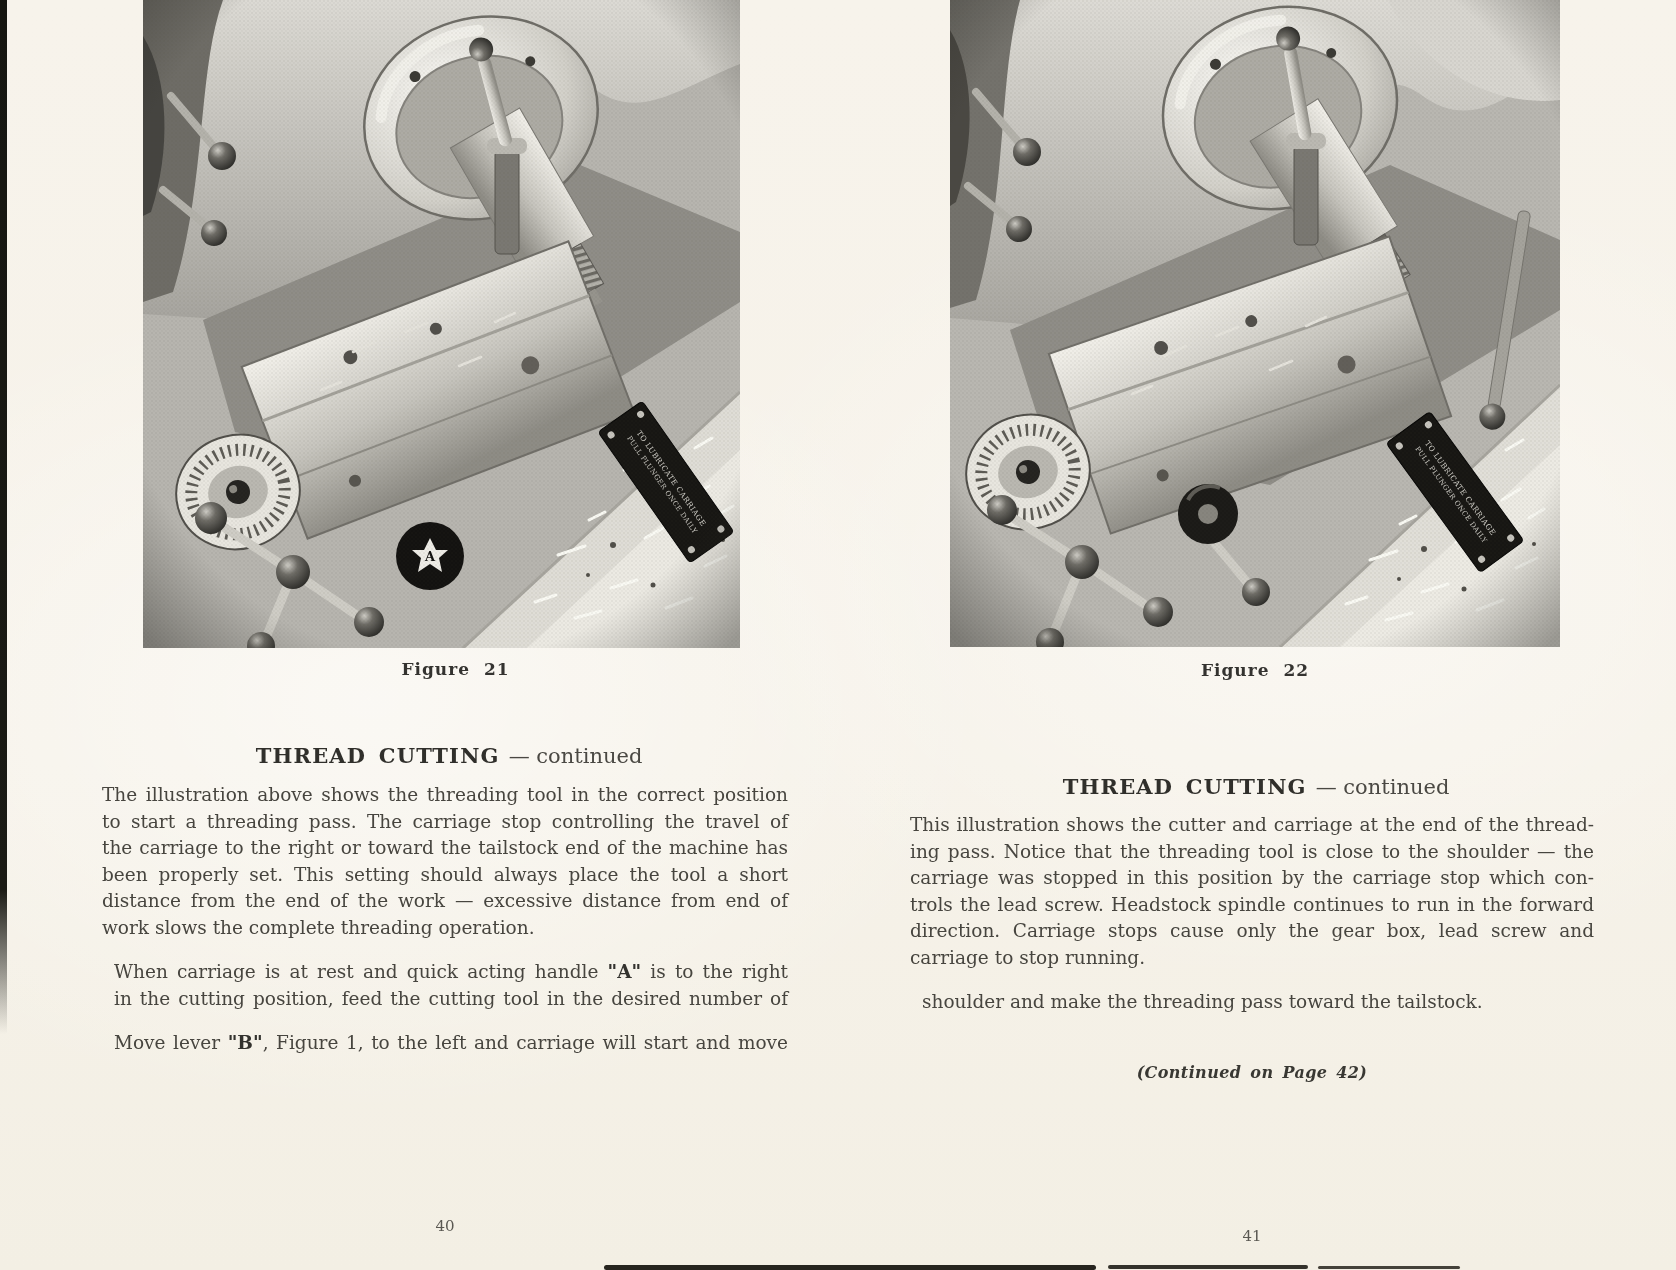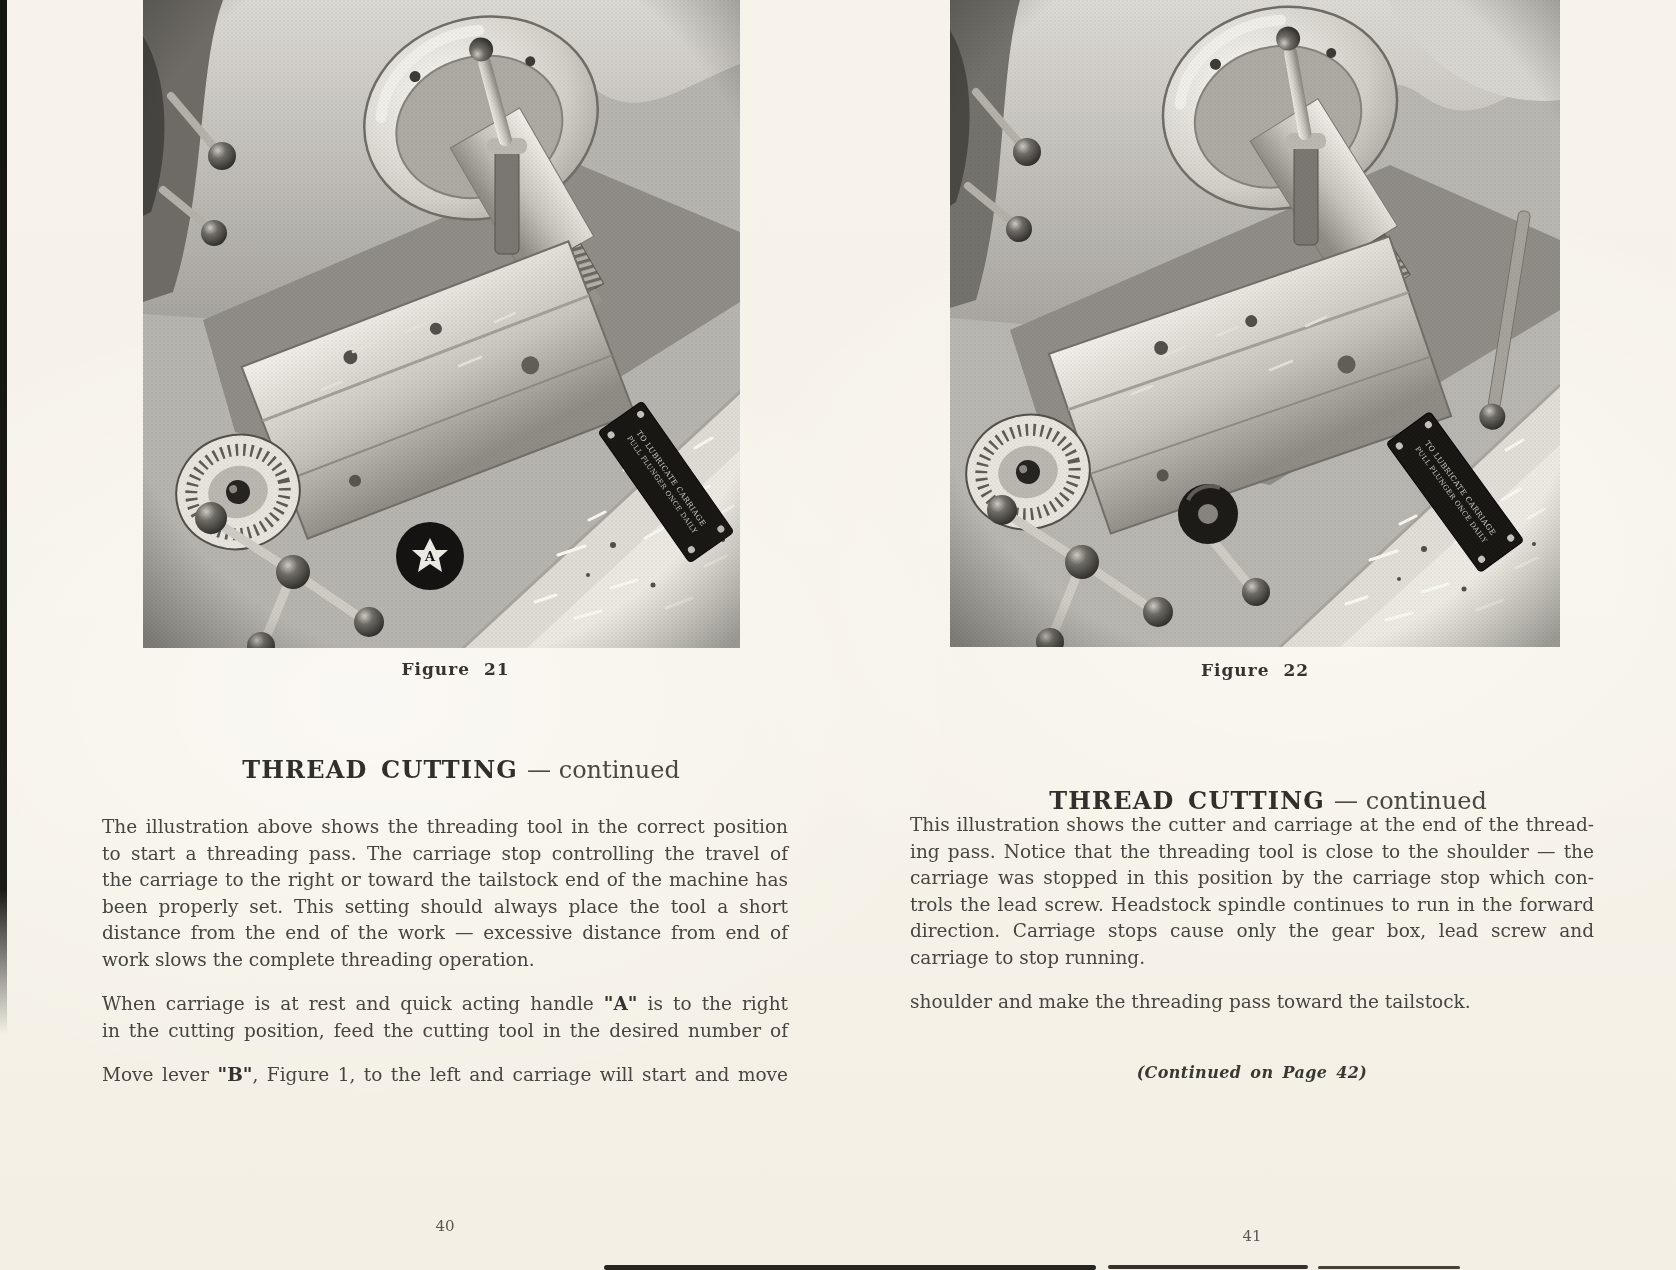--- a/index.html
+++ b/index.html
@@ -9,26 +9,26 @@
       radial-gradient(900px 600px at 22% 55%, rgba(255,255,255,.5), rgba(255,255,255,0) 70%),
       radial-gradient(900px 600px at 78% 45%, rgba(255,255,255,.45), rgba(255,255,255,0) 70%),
       linear-gradient(180deg,#f7f3eb 0%,#f6f2e9 60%,#f3efe4 100%);
     font-family:"DejaVu Serif","Liberation Serif",serif;color:#45433e;
   }
   .photo{position:absolute;margin:0;padding:0;}
   .photo svg{display:block;width:100%;height:100%;}
   .photo text{font-family:"DejaVu Serif","Liberation Serif",serif;}
   .caption{position:absolute;text-align:center;font-weight:bold;font-size:17px;
     letter-spacing:1px;word-spacing:7px;color:#343330;}
-  .heading{position:absolute;margin:16px;text-align:center;font-size:24px;font-weight:normal;color:#393834;}
+  .heading{position:absolute;margin:4px;text-align:center;font-size:21px;font-weight:normal;color:#393834;}
   .heading .ht{font-weight:bold;letter-spacing:1.2px;word-spacing:4px;color:#302f2b;}
   .heading .hr{margin-left:9px;color:#4a4843;}
   .colbody{position:absolute;font-size:18.5px;line-height:26.5px;color:#47453f;}
   .para{margin:0;}
-  .para + .para{margin-top:18px;}
+  .para + .para{margin-top:18px;margin-left:12px;}
   .ln{display:block;text-align:justify;text-align-last:justify;text-justify:inter-word;white-space:normal;}
   .ln.last{text-align-last:left;}
   .ln b{font-weight:bold;color:#33322e;}
   .contnote{position:absolute;text-align:center;font-weight:bold;font-size:16px;
     color:#393833;letter-spacing:.4px;word-spacing:3px;font-style:italic;}
   .pagenum{position:absolute;text-align:center;font-size:15px;color:#5a5852;}
   .edge-left{position:absolute;left:0;top:0;width:7px;height:1034px;
     background:linear-gradient(180deg,#161611 0%,#1b1b15 86%,rgba(27,27,21,0) 100%);}
   .edge-bottom{position:absolute;background:#27251f;}
   .eb1{left:604px;bottom:0;width:492px;height:5px;border-radius:3px;}
@@ -186,21 +186,21 @@
         <rect width="597" height="648" fill="url(#Lvig)"></rect>
       </svg>
     </figure>
 
     <div class="caption" style="left:157px;top:659px;width:597px">Figure 21</div>
 
     <h2 class="heading" style="left:102px;top:739px;width:686px">
       <b class="ht">THREAD CUTTING</b><span class="hr">— continued</span>
     </h2>
 
-    <div class="colbody" style="left:102px;top:814px;width:686px">
+    <div class="colbody" style="left:102px;top:782px;width:686px">
       <p class="para">
         <span class="ln">The illustration above shows the threading tool in the correct position</span>
         <span class="ln">to start a threading pass. The carriage stop controlling the travel of</span>
         <span class="ln">the carriage to the right or toward the tailstock end of the machine has</span>
         <span class="ln">been properly set. This setting should always place the tool a short</span>
         <span class="ln">distance from the end of the work — excessive distance from end of</span>
         <span class="ln last">work slows the complete threading operation.</span>
       </p>
       <p class="para">
         <span class="ln"><span>When carriage is at rest and quick acting handle </span><b>"A"</b><span> is to the right</span></span>

